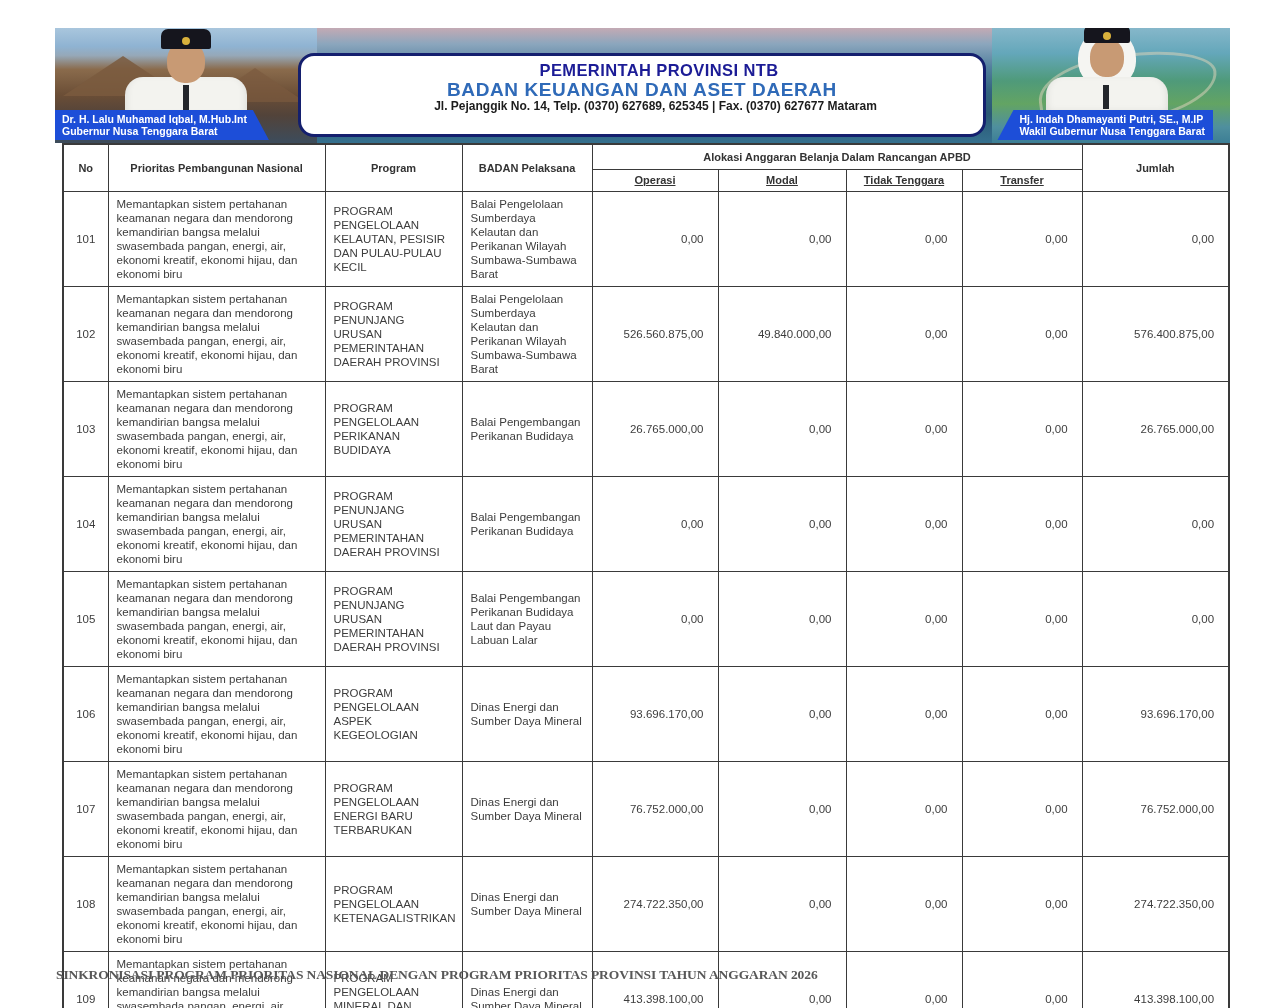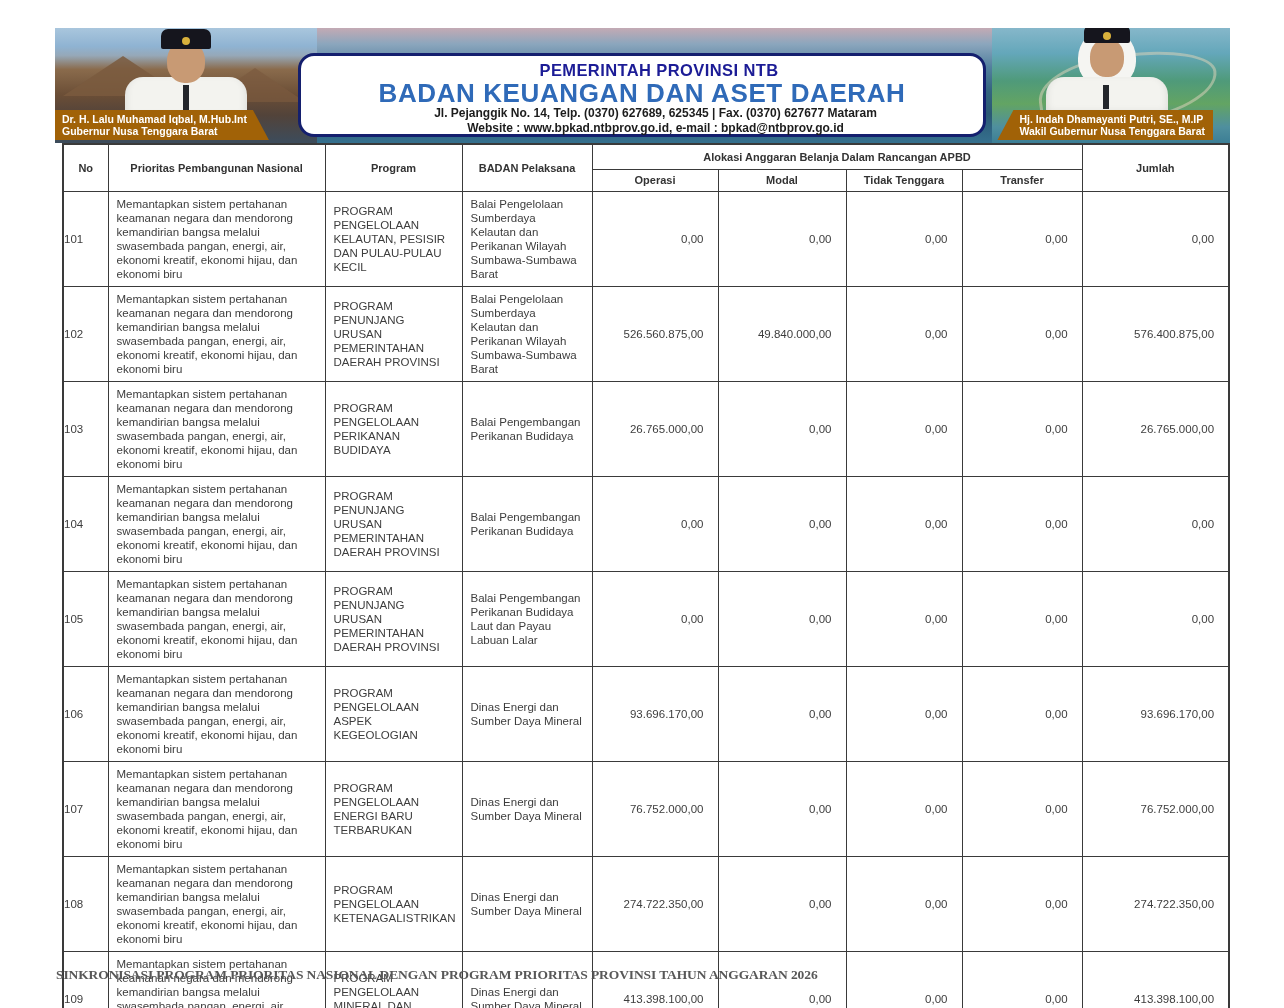--- a/index.html
+++ b/index.html
@@ -40,40 +40,40 @@
   .gov-figure .fig-tie { left:62px; bottom:6px; width:6px; height:30px; }
 
   .wagov-figure { right:58px; bottom:26px; width:130px; height:98px; }
   .wagov-figure .fig-hijab { left:36px; bottom:30px; width:58px; height:58px; }
   .wagov-figure .fig-torso { left:4px; width:122px; height:40px; }
   .wagov-figure .fig-face { left:48px; bottom:40px; width:34px; height:38px; }
   .wagov-figure .fig-cap { left:42px; bottom:74px; width:46px; height:18px; }
   .wagov-figure .fig-cap-badge { left:61px; bottom:77px; }
   .wagov-figure .fig-tie { left:61px; bottom:8px; width:6px; height:24px; }
 
-  .caption { position:absolute; bottom:3px; z-index:5; background:#a16207; color:#ffffff;
+  .caption { position:absolute; bottom:3px; z-index:5; background:#1d4ed8; color:#ffffff;
     font-size:10.5px; font-weight:bold; line-height:1.15; padding:3px 8px 3px 7px; }
   .caption-left { left:0; clip-path:polygon(0 0,calc(100% - 16px) 0,100% 100%,0 100%); padding-right:22px; }
   .caption-right { right:17px; clip-path:polygon(16px 0,100% 0,100% 100%,0 100%); padding-left:22px; }
 
   .org-box { position:absolute; z-index:4; left:243px; top:25px; width:688px; height:84px;
     background:#ffffff; border:3px solid #141f6e; border-radius:16px; text-align:center; padding-top:5px; }
   .org-super { color:#1c1c96; font-weight:bold; font-size:16.5px; letter-spacing:.4px;margin-left:34px; }
-  .org-name  { color:#2f6ab8; font-weight:bold; font-size:26px; letter-spacing:.6px; line-height:1.0; }
+  .org-name  { color:#2f6ab8; font-weight:bold; font-size:19px; letter-spacing:.6px; line-height:1.0; }
   .org-addr  { color:#1c1c1c; font-weight:bold; font-size:12px; line-height:1.22;margin-left:27px; }
 
   
   table.main { position:absolute; left:62px; top:143px; width:1166px; border-collapse:collapse;
     table-layout:fixed; font-size:11.5px; color:#3d3d3d; border:2px solid #3a3a3a; }
   table.main th, table.main td { border:1px solid #3a3a3a; }
   thead th { font-weight:bold; text-align:center; vertical-align:middle; font-size:11px; color:#333; }
   tr.head-top  th { height:25px; }
-  tr.head-sub  th { height:22px; }
+  tr.head-sub  th { height:22px;text-decoration:underline; }
   tbody tr { height:86px; }
-  td.c-no   { text-align:left; vertical-align:middle;margin-left:16px; }
+  td.c-no   { text-align:center; vertical-align:middle;margin-left:16px; }
   td.c-text { text-align:left; vertical-align:middle; padding:5px 8px; line-height:1.22; }
   td.c-num  { text-align:right; vertical-align:middle; padding:5px 14px 5px 0; }
 
   
   .footer-note { position:absolute; left:56px; top:967px; font-family:"Liberation Serif", serif;
     font-weight:bold; font-size:13.5px; color:#585858; letter-spacing:-.1px; }
 </style>
 </head>
 <body>
 
@@ -103,21 +103,20 @@
         <div class="fig-face"></div>
         <div class="fig-cap"></div>
         <div class="fig-cap-badge"></div>
       </div>
     </div>
 
     <div class="org-box">
       <div class="org-super">PEMERINTAH PROVINSI NTB</div>
       <div class="org-name">BADAN KEUANGAN DAN ASET DAERAH</div>
       <div class="org-addr">Jl. Pejanggik No. 14, Telp. (0370) 627689, 625345 | Fax. (0370) 627677 Mataram</div>
-      <div class="org-addr">Website : www.bpkad.ntbprov.go.id, e-mail : bpkad@ntbprov.go.id</div>
     </div>
 
     <div class="caption caption-left">
       <div>Dr. H. Lalu Muhamad Iqbal, M.Hub.Int</div>
       <div>Gubernur Nusa Tenggara Barat</div>
     </div>
     <div class="caption caption-right">
       <div>Hj. Indah Dhamayanti Putri, SE., M.IP</div>
       <div>Wakil Gubernur Nusa Tenggara Barat</div>
     </div>

